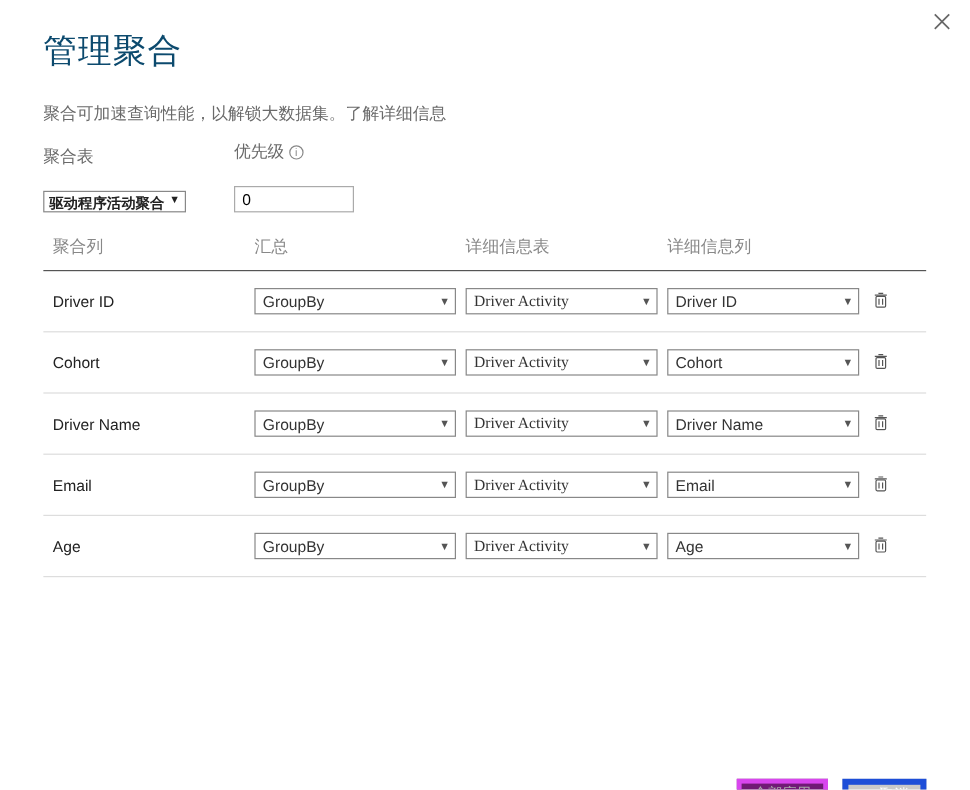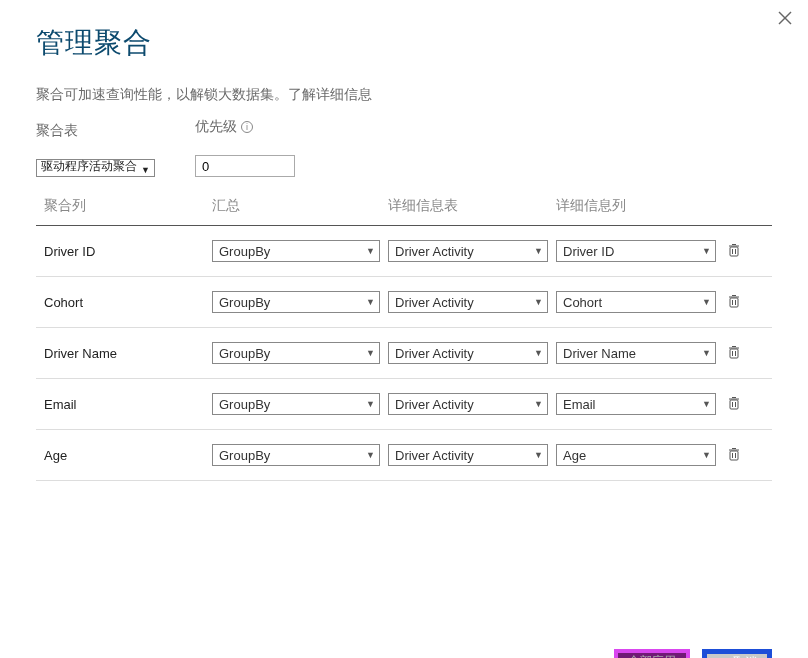--- a/index.html
+++ b/index.html
@@ -72,23 +72,24 @@
       color: #888;
       font-style: normal;
     }
     .select-like {
       border: 1px solid #888;
       font-size: 12px;
       padding: 1px 4px;
       height: 18px;
       background: #fff;
       display: inline-flex;
-      align-items: flex-end;
+      align-items: flex-start;
       gap: 4px;
       cursor: pointer;
+      font-weight: bold;
     }
     .caret {
       font-size: 9px;
     }
     .priority-input {
       border: 1px solid #aaa;
       font-size: 13px;
       padding: 2px 6px;
       width: 100px;
       height: 22px;
@@ -107,21 +108,21 @@
       display: flex;
       align-items: flex-end;
       padding: 8px 0 10px 8px;
       color: #888;
       font-size: 14px;
       border-bottom: 1px solid #555;
       gap: 8px;
     }
     .col-agg { width: 160px; }
     .col-sum { width: 168px; }
-    .col-det { width: 160px; }
+    .col-det { width: 160px; font-family: Liberation Serif, serif; }
     .col-detcol { width: 160px; }
     .col-del { width: 24px; }
     .data-row {
       display: flex;
       align-items: center;
       padding: 14px 0 14px 8px;
       border-bottom: 1px solid #ddd;
       gap: 8px;
       font-size: 13px;
     }

